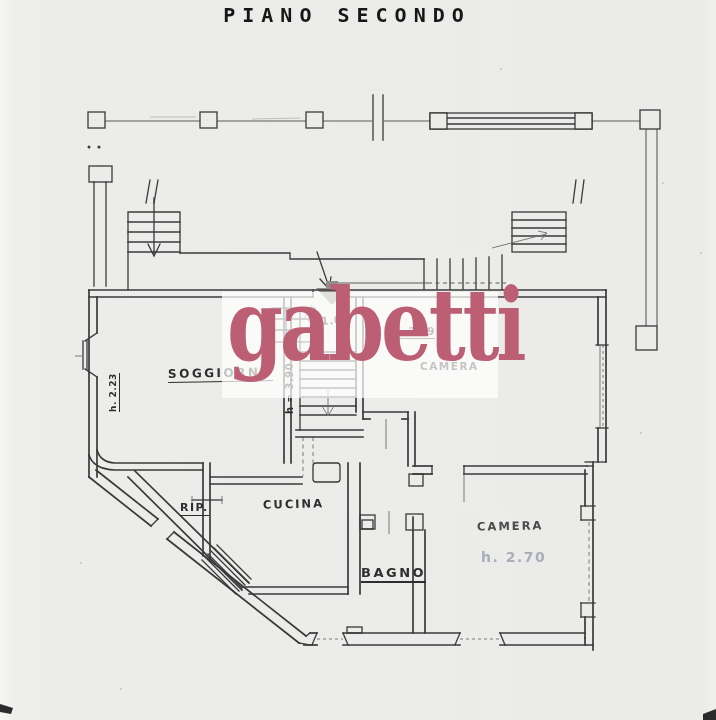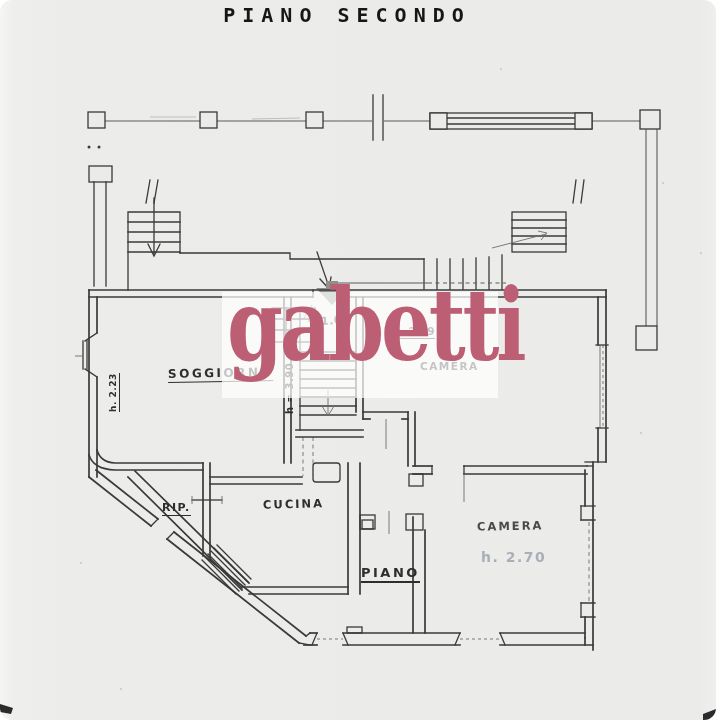--- a/index.html
+++ b/index.html
@@ -1,20 +1,19 @@
 <!DOCTYPE html>
 <html><head>
 <meta charset="utf-8">
 <style>
   html,body{margin:0;padding:0;}
   #canvas{
     position:relative;width:716px;height:720px;overflow:hidden;
     background:linear-gradient(90deg,#f5f5f4 0px,#eeeeec 14px,#ececea 60px,#ebebe9 700px,#efefed 716px);
     font-family:"DejaVu Sans",sans-serif;
-    border-radius:12px;
   }
   svg{position:absolute;left:0;top:0;}
   .ln{stroke:#3a3a3a;stroke-width:1.3;fill:none;stroke-linecap:square}
   .w{stroke-width:1.7}
   .thin{stroke:#6e6e6e;stroke-width:.9;fill:none}
   .faint{stroke:#bdbdbb;stroke-width:1;fill:none}
   .lt{stroke:#5a5a5a;stroke-width:1.1;fill:none}
   .dash{stroke-dasharray:4 3.5}
   .dash2{stroke-dasharray:3 3}
   .box{fill:#ebebe9;stroke:#3a3a3a;stroke-width:1.3}
@@ -271,23 +270,23 @@
       <polygon points="703,714 716,709 716,720 703,720" fill="#2b2b2b"></polygon>
     </g>
   </svg>
 
   <div id="title">PIANO SECONDO</div>
 
   <div class="lbl und" style="left:168px;top:366px;letter-spacing:2.5px;transform:rotate(-1deg)">SOGGIORNO</div>
 
   <div class="lbl" style="left:263px;top:497px;font-size:11.5px;transform:rotate(-1.5deg)">CUCINA</div>
 
-  <div class="lbl und" style="left:162px;top:501px;font-size:11px;letter-spacing:1.5px">RIP.</div>
-
-  <div class="lbl und" style="left:361px;top:565px;font-size:13px;letter-spacing:2.5px;border-bottom-width:2px">PIANO</div>
+  <div class="lbl und" style="left:180px;top:501px;font-size:11px;letter-spacing:1.5px">RIP.</div>
+
+  <div class="lbl und" style="left:361px;top:565px;font-size:13px;letter-spacing:2.5px;border-bottom-width:2px">BAGNO</div>
 
   <div class="lbl" style="left:420px;top:360px;font-size:10.5px;letter-spacing:1.5px">CAMERA</div>
 
   <div class="lbl und" style="left:385px;top:325px;font-size:10.5px;letter-spacing:0;border-bottom-width:1.3px">h = 2.19</div>
 
   <div class="lbl" style="left:477px;top:519px;font-size:11.5px;letter-spacing:2px;color:#4a4a4a;transform:rotate(-1deg)">CAMERA</div>
 
   <div class="lbl" style="left:481px;top:549px;font-size:14px;letter-spacing:1.5px;color:#a9aeb9">h. 2.70</div>
 
   <div class="lbl" style="left:321px;top:314px;font-size:11px;letter-spacing:.5px;transform:rotate(-4deg)">1.00</div>

